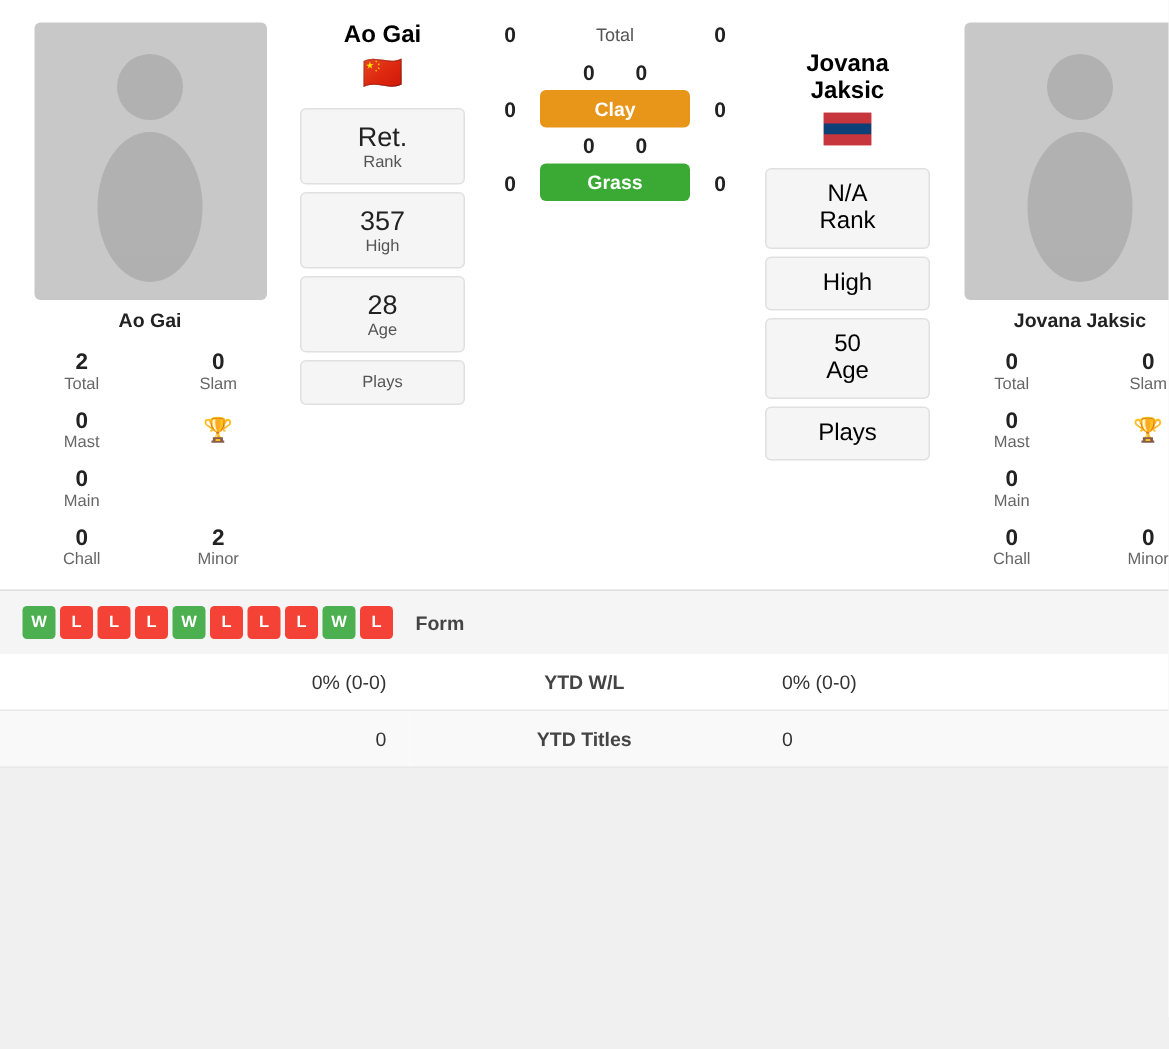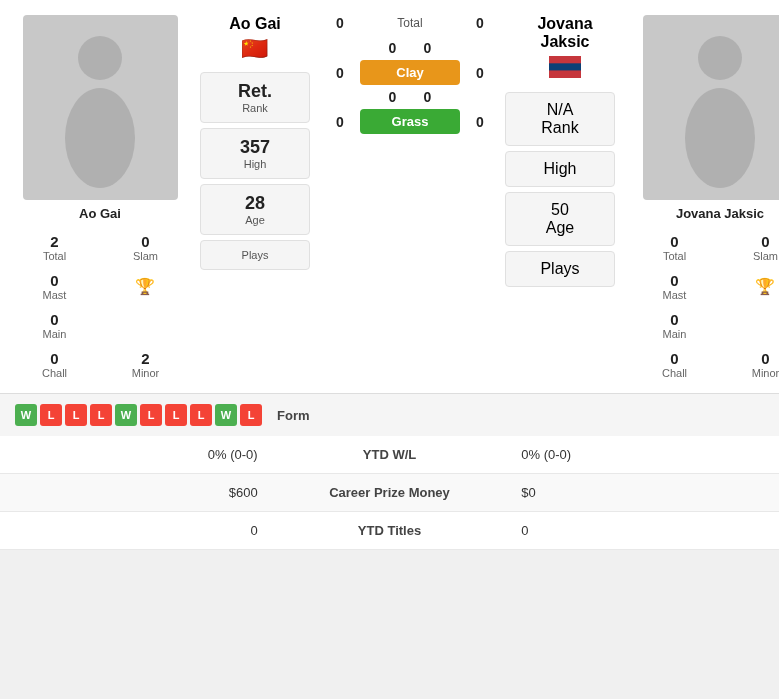--- a/index.html
+++ b/index.html
@@ -94,21 +94,21 @@
       background: #f5f5f5;
       border: 1px solid #e0e0e0;
       border-radius: 4px;
       width: 110px;
       text-align: center;
       padding: 8px 5px;
     }
 
     .stat-box .value {
       font-size: 18px;
-      font-weight: bold;
+      font-weight: normal;
       color: #222;
     }
 
     .stat-box .label {
       font-size: 11px;
       color: #555;
     }
 
     
     .center-column {
@@ -172,23 +172,25 @@
       font-weight: bold;
       color: #222;
       width: 30px;
       text-align: center;
     }
 
     
     .right-stats {
       display: flex;
       flex-direction: column;
+      align-items: center;
       width: 120px;
       flex-shrink: 0;
       gap: 5px;
+      margin-top: 19px;
     }
 
     .stat-box-right {
       background: #f5f5f5;
       border: 1px solid #e0e0e0;
       border-radius: 4px;
       width: 110px;
       text-align: center;
       padding: 8px 5px;
     }
@@ -468,25 +470,20 @@
   </div>
 
   <table class="stats-table">
     <tbody id="stats-tbody">
         <tr>
           <td>0% (0-0)</td>
           <td style="font-weight: bold; text-align: center;">YTD W/L</td>
           <td>0% (0-0)</td>
         </tr>
         <tr>
-          <td>$600</td>
-          <td style="font-weight: bold; text-align: center;">Career Prize Money</td>
-          <td>$0</td>
-        </tr>
-        <tr>
           <td>0</td>
           <td style="font-weight: bold; text-align: center;">YTD Titles</td>
           <td>0</td>
         </tr>
       </tbody>
   </table>
 
 </div>
 
 </body></html>

